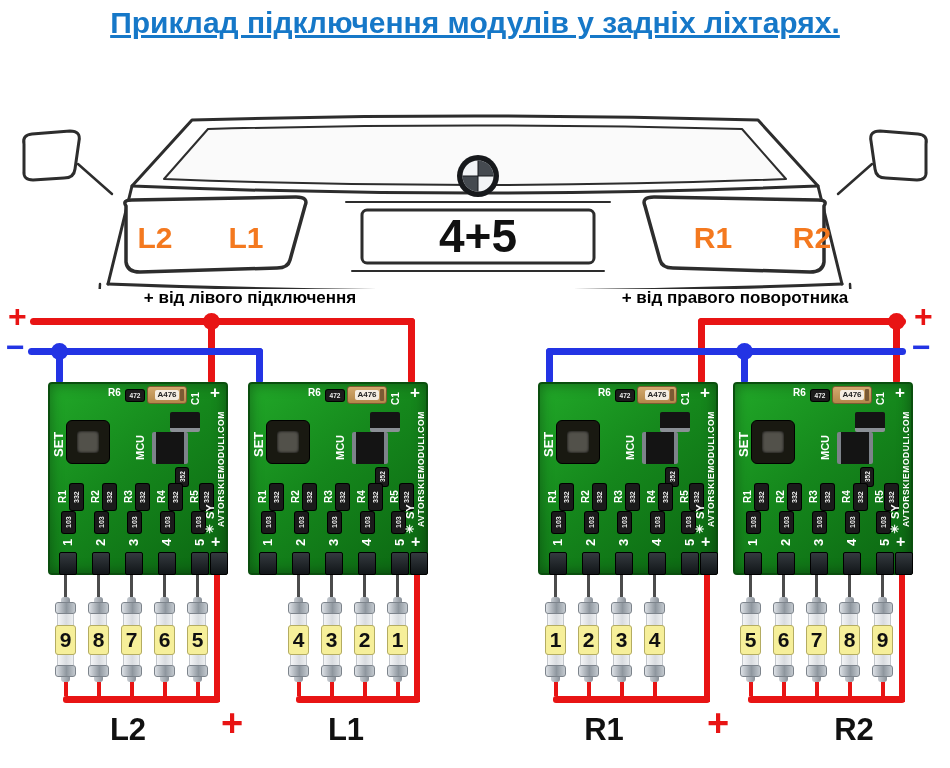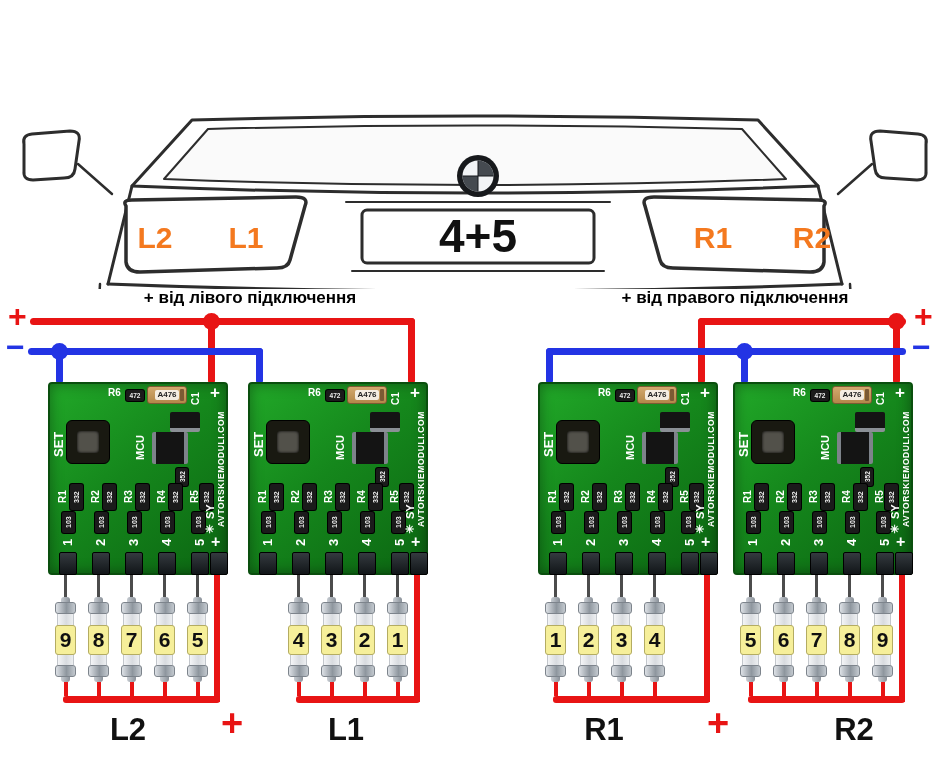--- a/index.html
+++ b/index.html
@@ -80,20 +80,21 @@
 
   .blabel{position:absolute;top:712px;transform:translateX(-50%);font-size:31px;font-weight:bold;color:#111;}
   .blabel.plusb{color:var(--red);font-size:38px;top:702px;}
   svg text{font-family:"Liberation Sans", sans-serif;}
 </style>
 </head>
 <body>
 
 <div class="stage">
 
+  <div class="title">Приклад підключення модулів у задніх ліхтарях.</div>
 
   <svg width="950" height="237" viewBox="0 0 950 237" style="position:absolute;left:0;top:52px">
     <g fill="none" stroke="#2d2d2d" stroke-width="3" stroke-linejoin="round" stroke-linecap="round">
       <path d="M 78,112 L 112,142" stroke-width="2.5"></path>
       <path d="M 24,92 Q 22,83 32,82 L 70,79 Q 81,79 79,89 L 75,117 Q 74,126 64,126 L 33,128 Q 23,128 24,119 Z" fill="#fff"></path>
       <path d="M 872,112 L 838,142" stroke-width="2.5"></path>
       <path d="M 926,92 Q 928,83 918,82 L 880,79 Q 869,79 871,89 L 875,117 Q 876,126 886,126 L 917,128 Q 927,128 926,119 Z" fill="#fff"></path>
       <path d="M 192,68 Q 475,60 758,68 L 818,134 Q 475,148 132,134 Z" fill="#fff"></path>
       <path d="M 208,77 Q 475,70 742,77 L 786,127 Q 475,139 164,127 Z" stroke-width="2" fill="#fafafa"></path>
       <path d="M 132,134 L 108,232"></path>
@@ -115,21 +116,21 @@
       <path d="M -15.5,0 H 15.5 M 0,-15.5 V 15.5" stroke="#17191c" stroke-width="1"></path>
     </g>
     <text x="155" y="196" text-anchor="middle" font-size="30" font-weight="bold" style="fill:var(--orange)">L2</text>
     <text x="246" y="196" text-anchor="middle" font-size="30" font-weight="bold" style="fill:var(--orange)">L1</text>
     <text x="713" y="196" text-anchor="middle" font-size="30" font-weight="bold" style="fill:var(--orange)">R1</text>
     <text x="812" y="196" text-anchor="middle" font-size="30" font-weight="bold" style="fill:var(--orange)">R2</text>
     <text x="478" y="200" text-anchor="middle" font-size="46" font-weight="bold" fill="#111">4+5</text>
   </svg>
 
   <div class="lbl-feed" style="left:60px;top:288px;width:380px">+ від лівого підключення</div>
-  <div class="lbl-feed" style="left:545px;top:288px;width:380px">+ від правого підключення</div>
+  <div class="lbl-feed" style="left:545px;top:288px;width:380px">+ від правого поворотника</div>
 
   <div class="sym p" style="left:8px;top:300px">+</div>
   <div class="sym m" style="left:6px;top:331px">−</div>
   <div class="sym p" style="left:914px;top:300px">+</div>
   <div class="sym m" style="left:912px;top:331px">−</div>
 
   <div class="wr" style="left:30px;top:318px;width:385px;height:7px"></div>
   <div class="wr" style="left:698px;top:318px;width:208px;height:7px"></div>
   <div class="wr" style="left:208px;top:318px;width:7px;height:66px"></div>
   <div class="wr" style="left:408px;top:318px;width:7px;height:66px"></div>

